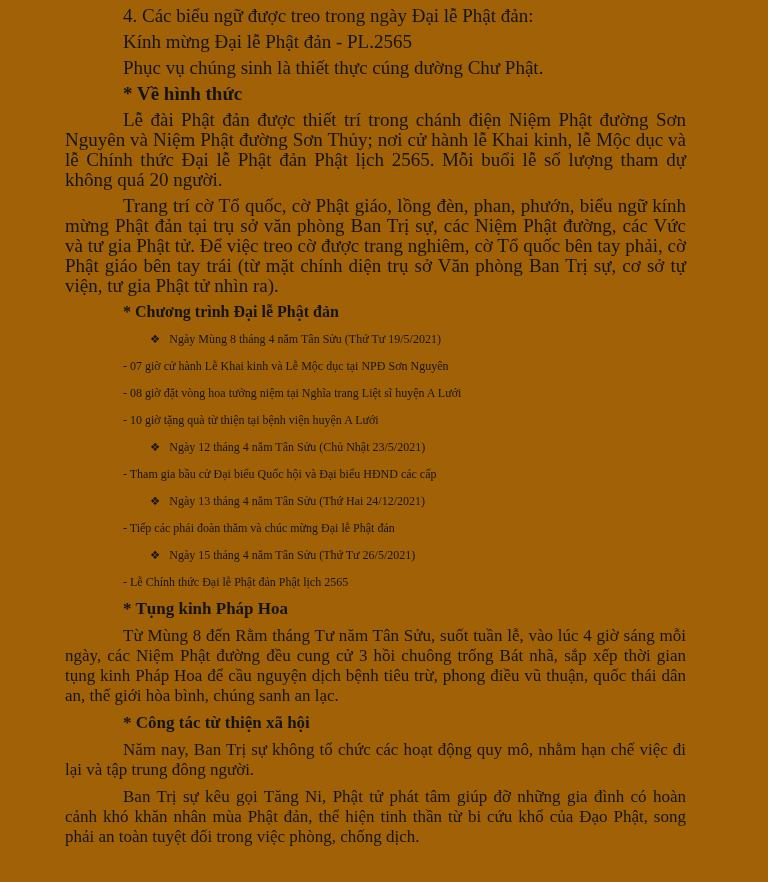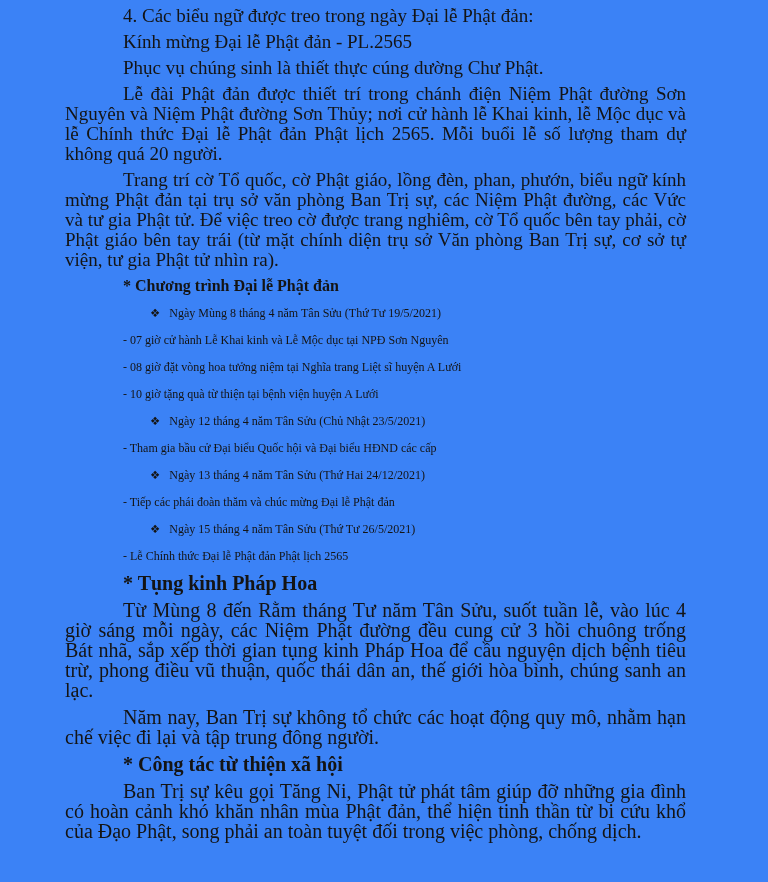--- a/index.html
+++ b/index.html
@@ -12,31 +12,31 @@
     height: 882px;
     overflow: hidden;
     font-family: "Liberation Serif", "DejaVu Serif", serif;
     color: #141414;
   }
   .page {
     box-sizing: border-box;
     width: 768px;
     height: 882px;
     padding: 6px 82px 0 65px;
-    background: #3b82f6;
+    background: #a16207;
   }
   .block {
     line-height: 20px;
     margin: 0 0 6px 0;
     white-space: normal;
   }
   
   .z-top { font-size: 19px; }
   .z-mid { font-size: 12px; margin-bottom: 7px; }
-  .z-bot { font-size: 20px; margin-bottom: 7px; }
+  .z-bot { font-size: 17px; margin-bottom: 7px; }
 
   .text-line   { text-indent: 58px; }
   .heading     { text-indent: 58px; font-weight: bold; }
   .z-mid.heading { font-size: 16px; }
   .paragraph   { text-align: justify; text-indent: 58px; hyphens: none; }
   .dash-line   { padding-left: 58px; }
   .diamond-line{ padding-left: 85px; }
   .diamond-line .marker {
     display: inline-block;
     margin-right: 9px;
@@ -45,20 +45,21 @@
 </style>
 </head>
 <body>
 
 <div class="page">
 
   <div class="block z-top text-line">4. Các biểu ngữ được treo trong ngày Đại lễ Phật đản:</div>
   <div class="block z-top text-line">Kính mừng Đại lễ Phật đản - PL.2565</div>
   <div class="block z-top text-line">Phục vụ chúng sinh là thiết thực cúng dường Chư Phật.</div>
 
+  <div class="block z-top heading">* Về hình thức</div>
   <div class="block z-top paragraph">Lễ đài Phật đản được thiết trí trong chánh điện Niệm Phật đường Sơn Nguyên và Niệm Phật đường Sơn Thủy; nơi cử hành lễ Khai kinh, lễ Mộc dục và lễ Chính thức Đại lễ Phật đản Phật lịch 2565. Mỗi buổi lễ số lượng tham dự không quá 20 người.</div>
   <div class="block z-top paragraph">Trang trí cờ Tổ quốc, cờ Phật giáo, lồng đèn, phan, phướn, biểu ngữ kính mừng Phật đản tại trụ sở văn phòng Ban Trị sự, các Niệm Phật đường, các Vức và tư gia Phật tử. Để việc treo cờ được trang nghiêm, cờ Tổ quốc bên tay phải, cờ Phật giáo bên tay trái (từ mặt chính diện trụ sở Văn phòng Ban Trị sự, cơ sở tự viện, tư gia Phật tử nhìn ra).</div>
 
   <div class="block z-mid heading">* Chương trình Đại lễ Phật đản</div>
 
   <div class="block z-mid diamond-line">
     <span class="marker">❖</span><span>Ngày Mùng 8 tháng 4 năm Tân Sửu (Thứ Tư 19/5/2021)</span>
   </div>
   <div class="block z-mid dash-line">- 07 giờ cử hành Lễ Khai kinh và Lễ Mộc dục tại NPĐ Sơn Nguyên</div>
   <div class="block z-mid dash-line">- 08 giờ đặt vòng hoa tưởng niệm tại Nghĩa trang Liệt sĩ huyện A Lưới</div>
@@ -74,18 +75,18 @@
   </div>
   <div class="block z-mid dash-line">- Tiếp các phái đoàn thăm và chúc mừng Đại lễ Phật đản</div>
 
   <div class="block z-mid diamond-line">
     <span class="marker">❖</span><span>Ngày 15 tháng 4 năm Tân Sửu (Thứ Tư 26/5/2021)</span>
   </div>
   <div class="block z-mid dash-line">- Lễ Chính thức Đại lễ Phật đản Phật lịch 2565</div>
 
   <div class="block z-bot heading">* Tụng kinh Pháp Hoa</div>
   <div class="block z-bot paragraph">Từ Mùng 8 đến Rằm tháng Tư năm Tân Sửu, suốt tuần lễ, vào lúc 4 giờ sáng mỗi ngày, các Niệm Phật đường đều cung cử 3 hồi chuông trống Bát nhã, sắp xếp thời gian tụng kinh Pháp Hoa để cầu nguyện dịch bệnh tiêu trừ, phong điều vũ thuận, quốc thái dân an, thế giới hòa bình, chúng sanh an lạc.</div>
+  <div class="block z-bot heading">* Công tác từ thiện xã hội</div>
+
   <div class="block z-bot paragraph">Năm nay, Ban Trị sự không tổ chức các hoạt động quy mô, nhằm hạn chế việc đi lại và tập trung đông người.</div>
-
-  <div class="block z-bot heading">* Công tác từ thiện xã hội</div>
   <div class="block z-bot paragraph">Ban Trị sự kêu gọi Tăng Ni, Phật tử phát tâm giúp đỡ những gia đình có hoàn cảnh khó khăn nhân mùa Phật đản, thể hiện tinh thần từ bi cứu khổ của Đạo Phật, song phải an toàn tuyệt đối trong việc phòng, chống dịch.</div>
 
 </div>
 
 </body></html>

